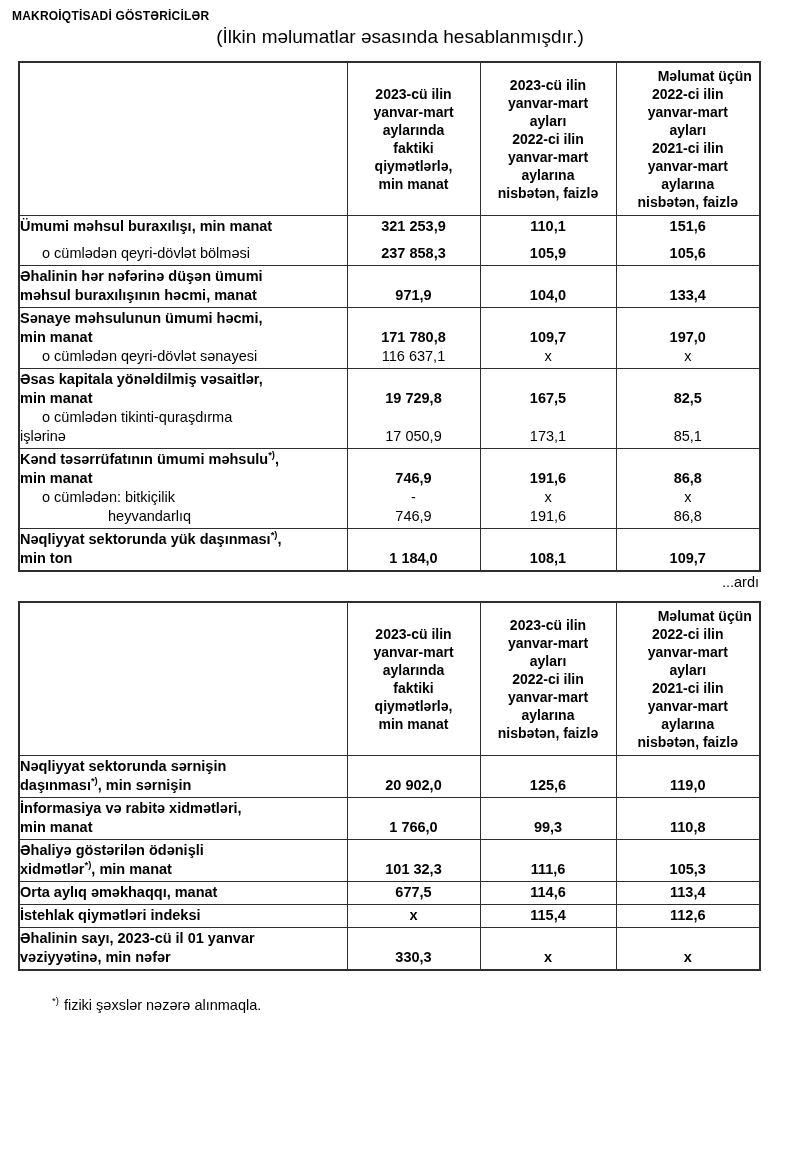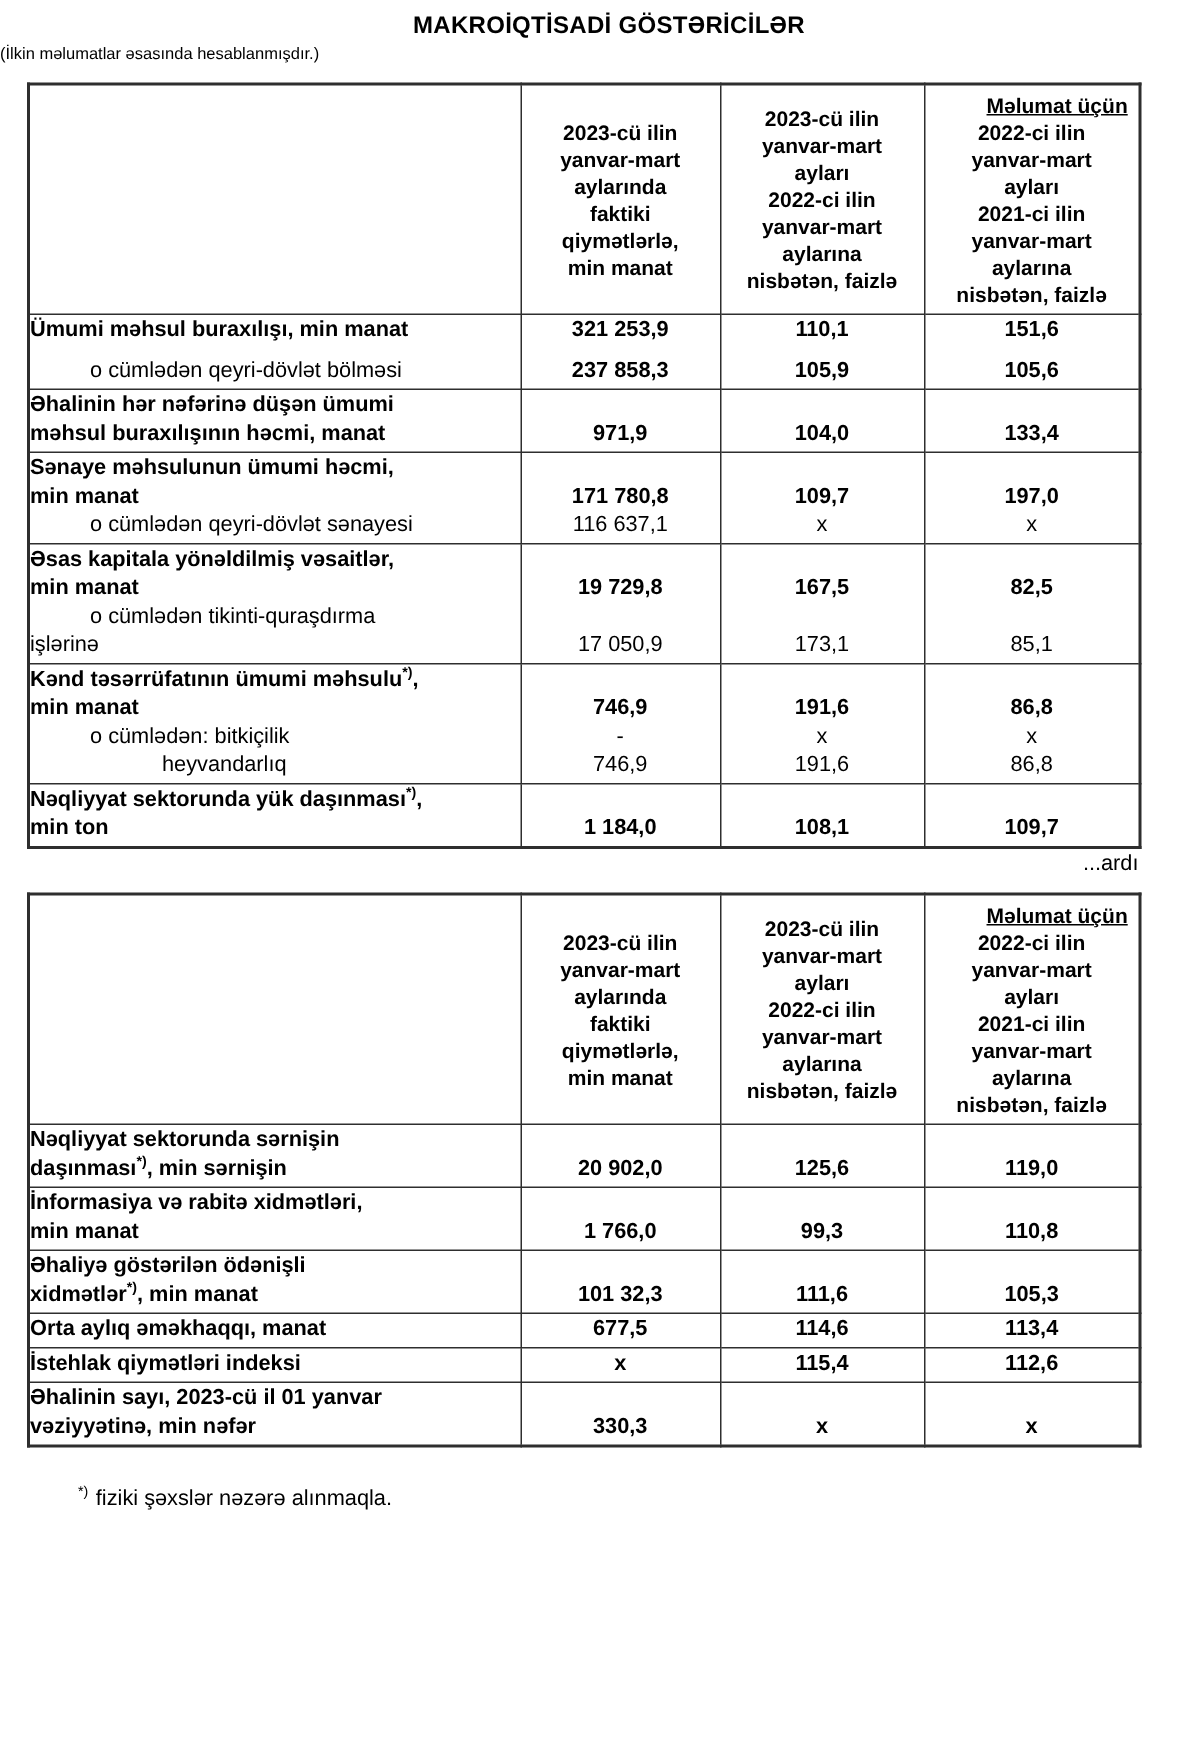--- a/index.html
+++ b/index.html
@@ -2,34 +2,34 @@
 <html><head>
 <meta charset="utf-8">
 <style>
   html,body{margin:0;padding:0;background:#ffffff;}
   body{
     width:800px;height:1175px;position:relative;
     font-family:"Liberation Sans","DejaVu Sans",sans-serif;
     color:#000;-webkit-font-smoothing:antialiased;
   }
   .page{padding-top:9px;}
-  .title{text-align:center;font-weight:bold;font-size:16px;letter-spacing:.2px;padding-left:12px;}
-  .subtitle{text-align:left;font-size:11px;margin-top:3px;}
+  .title{font-weight:bold;font-size:12px;letter-spacing:.2px;padding-left:12px;}
+  .subtitle{text-align:center;font-size:19px;margin-top:3px;}
   .tblwrap{margin-left:18px;margin-top:13px;width:741px;}
   table{border-collapse:collapse;table-layout:fixed;width:741px;border:2px solid #2e2e2e;}
   col.c1{width:328px;}col.c2{width:133px;}col.c3{width:136px;}col.c4{width:144px;}
   th,td{border:1.5px solid #2e2e2e;padding:0;}
   thead th{font-weight:bold;font-size:14px;text-align:center;vertical-align:middle;padding:4px 2px;}
   .pre{white-space:pre-line;line-height:18px;}
-  .u{text-decoration:underline;line-height:18px;padding-left:34px;}
+  .u{line-height:18px;padding-left:34px;}
   tbody td{vertical-align:top;padding:1px 0 2px 0;}
   .line{height:19px;line-height:19px;white-space:nowrap;font-size:14.5px;overflow:visible;}
   .gapline{height:8px;}
   .lab{}
-  .ind1{padding-left:40px;}
+  .ind1{padding-left:22px;}
   .ind2{padding-left:88px;}
   .b{font-weight:bold;}
   .val{text-align:center;padding-left:0;}
   sup{font-size:9.5px;line-height:0;vertical-align:super;}
   .ardi{width:741px;margin-left:18px;text-align:right;font-size:14.5px;margin-top:2px;margin-bottom:-2px;}
   .footnote{margin:26px 0 0 52px;font-size:14.5px;}
   .footnote sup{margin-right:5px;}
 </style>
 </head>
 <body>

